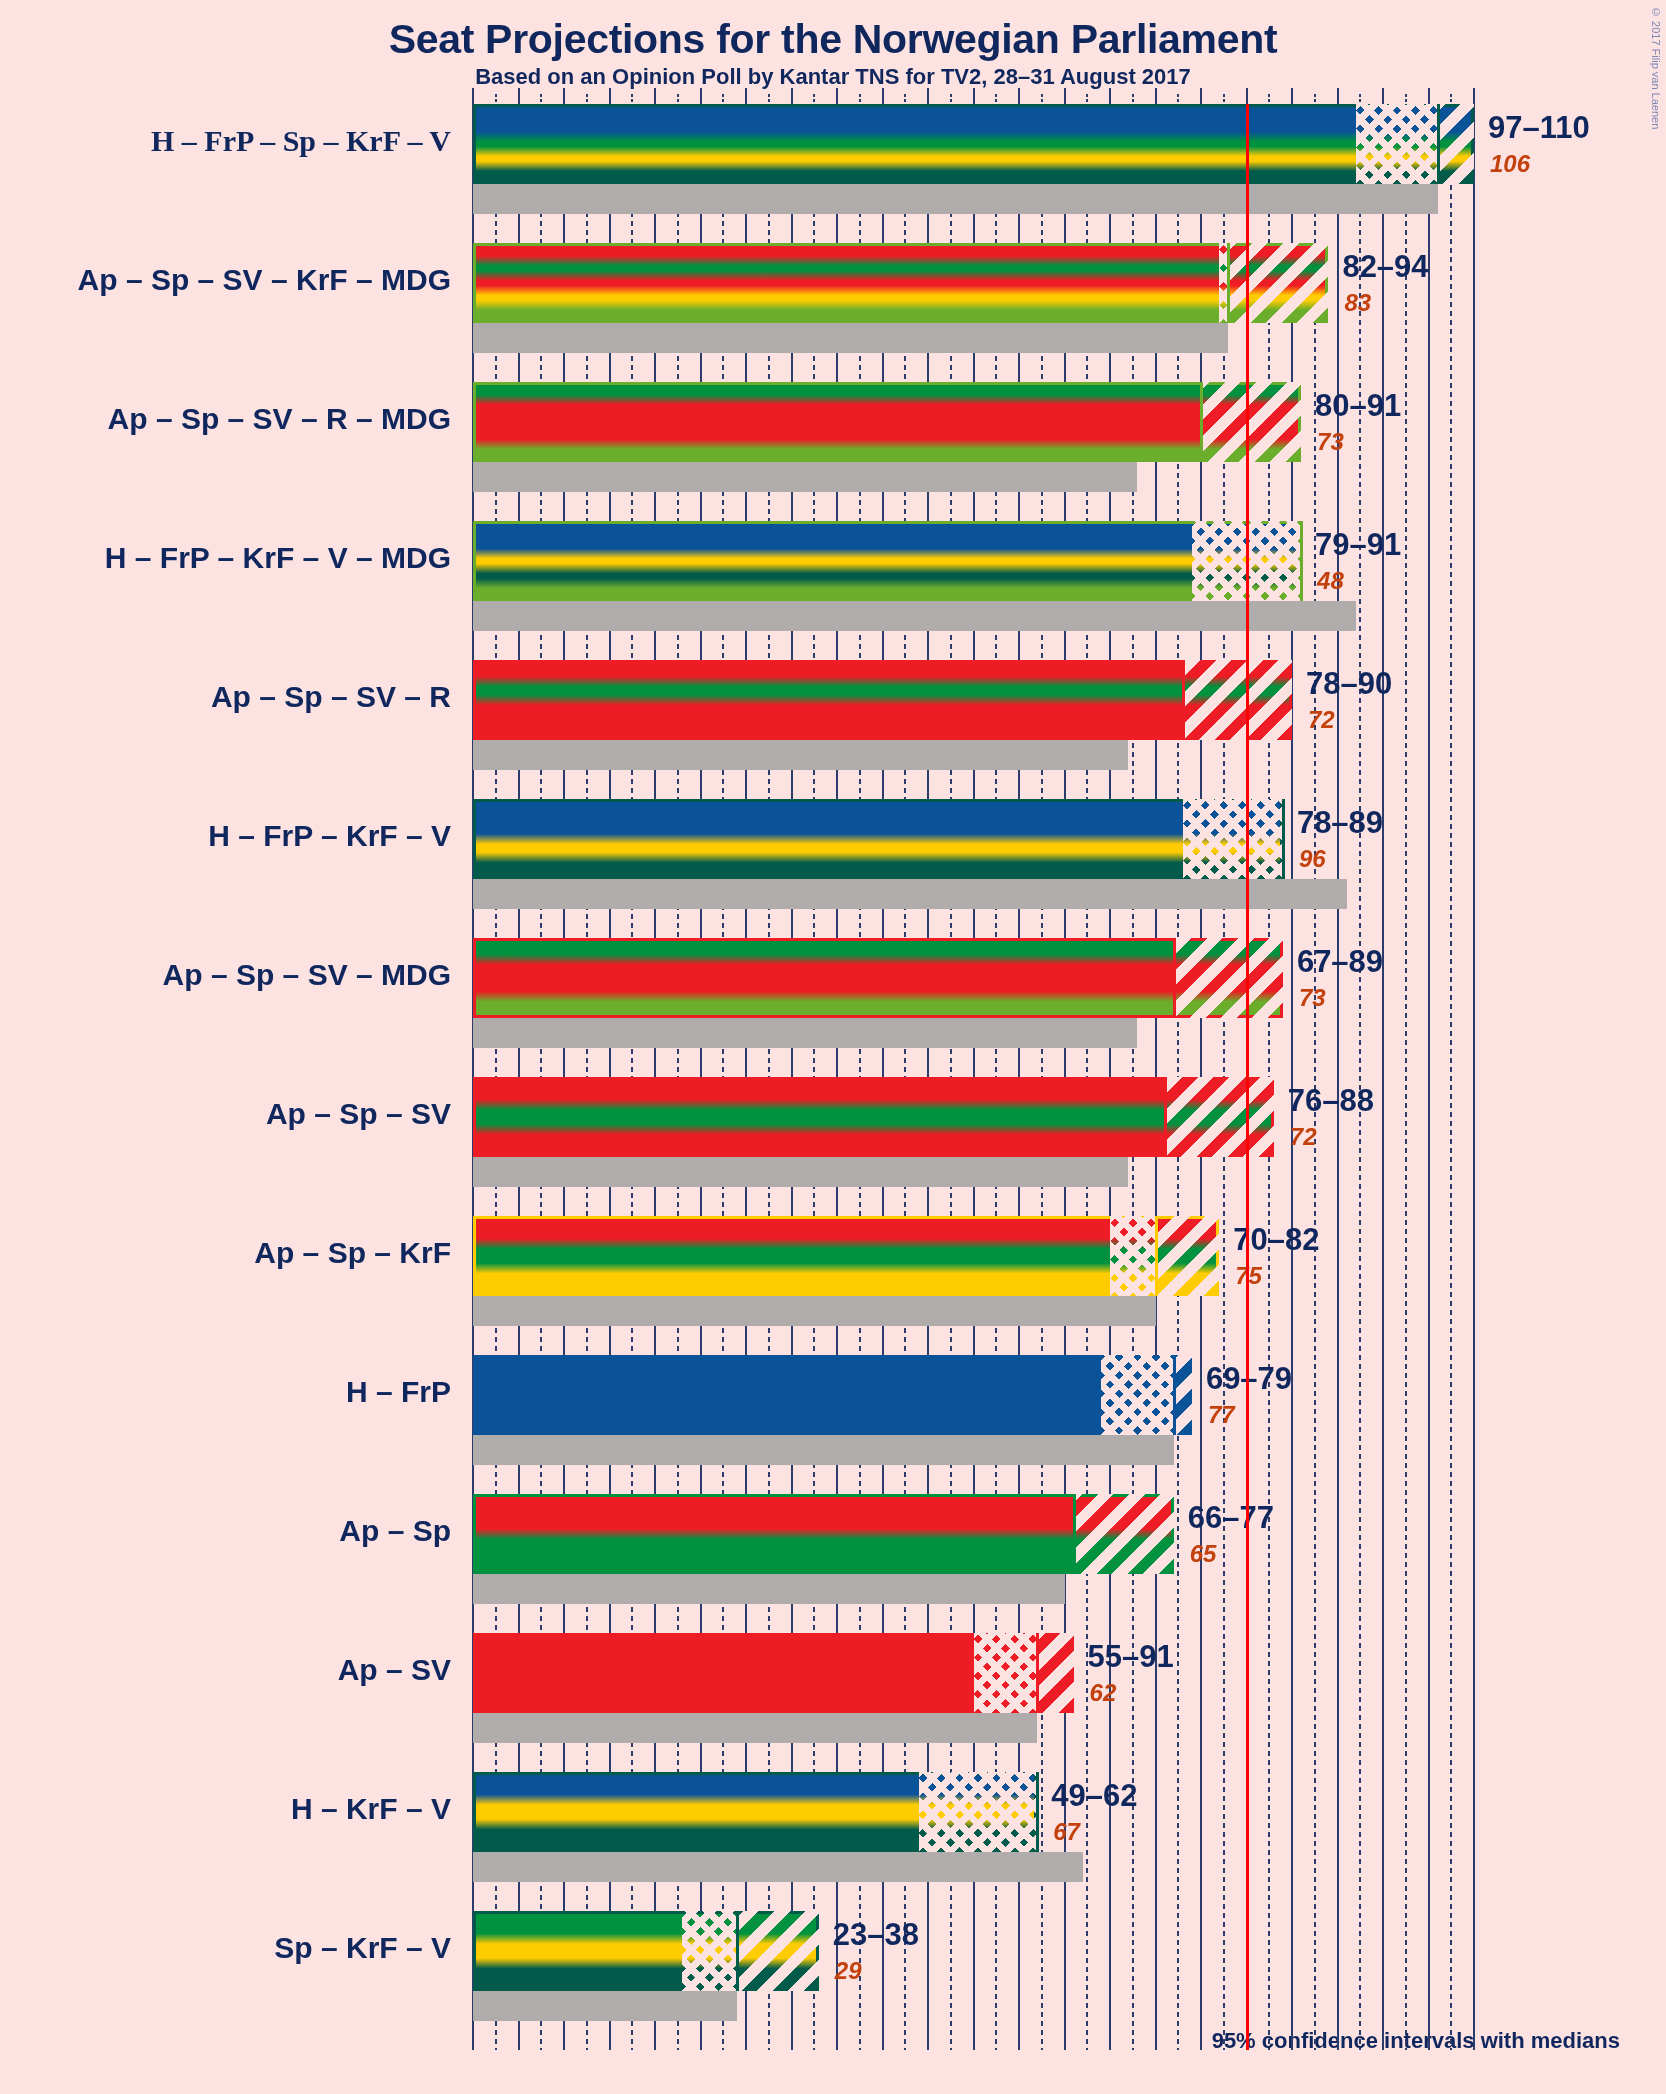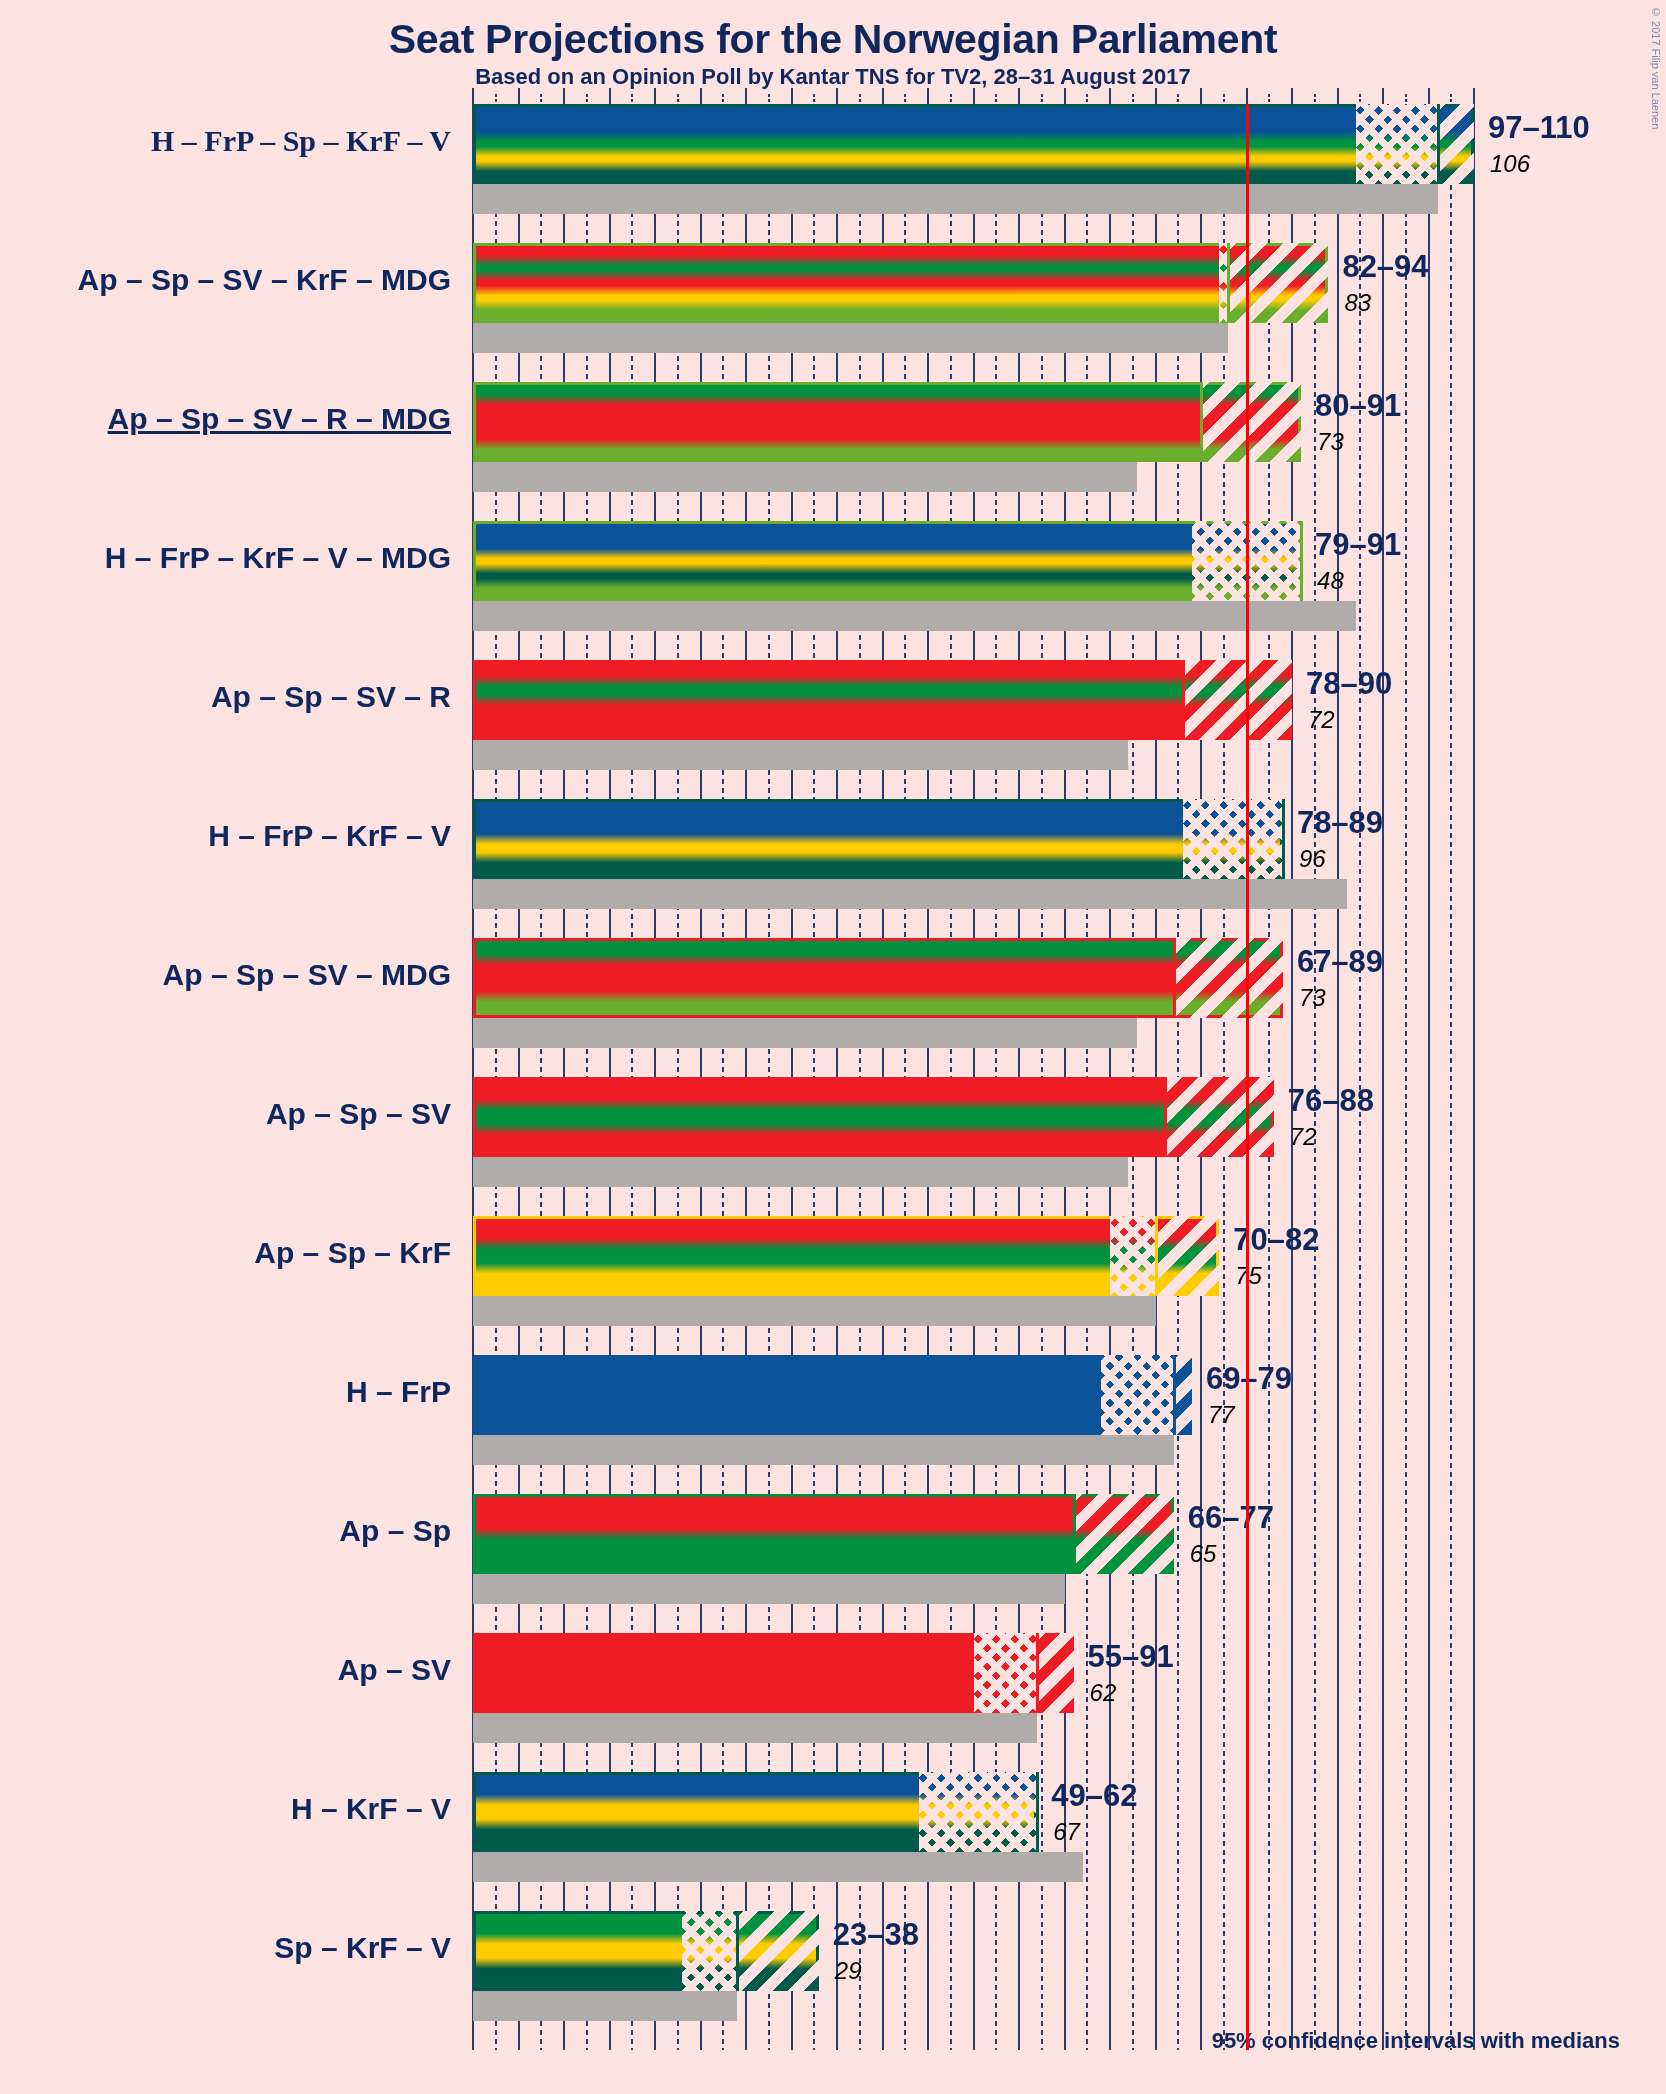--- a/index.html
+++ b/index.html
@@ -60,21 +60,21 @@
     position:absolute;right:1215px;
     font-size:30px;font-weight:bold;color:#10275E;
     white-space:nowrap;text-align:right;
   }
   .val{
     position:absolute;
     font-size:31px;font-weight:bold;color:#10275E;white-space:nowrap;
   }
   .med{
     position:absolute;
-    font-size:24px;font-weight:normal;color:#000000;font-style:italic;white-space:nowrap;
+    font-size:24px;font-weight:bold;color:#c2410c;font-style:italic;white-space:nowrap;
   }
 </style>
 </head>
 <body>
 
 <div id="title">Seat Projections for the Norwegian Parliament</div>
 <div id="subtitle">Based on an Opinion Poll by Kantar TNS for TV2, 28–31 August 2017</div>
 <div id="copyright">© 2017 Filip van Laenen</div>
 <div id="legend">95% confidence intervals with medians</div>
 
@@ -252,21 +252,21 @@
       </div>
     </div>
   </div>
 
 <div class="lbl" style="top: 124px; font-family: Liberation Serif, serif;">H – FrP – Sp – KrF – V</div>
 <div class="val" style="left: 1488px; top: 110px;">97–110</div>
 <div class="med" style="left: 1490px; top: 150px;">106</div>
 <div class="lbl" style="top: 263px;">Ap – Sp – SV – KrF – MDG</div>
 <div class="val" style="left: 1342.4px; top: 249px;">82–94</div>
 <div class="med" style="left: 1344.4px; top: 289px;">83</div>
-<div class="lbl" style="top: 402px; text-decoration: underline;">Ap – Sp – SV – R – MDG</div>
+<div class="lbl" style="top: 402px;">Ap – Sp – SV – R – MDG</div>
 <div class="val" style="left: 1315.1px; top: 388px;">80–91</div>
 <div class="med" style="left: 1317.1px; top: 428px;">73</div>
 <div class="lbl" style="top: 541px;">H – FrP – KrF – V – MDG</div>
 <div class="val" style="left: 1315.1px; top: 527px;">79–91</div>
 <div class="med" style="left: 1317.1px; top: 567px;">48</div>
 <div class="lbl" style="top: 680px;">Ap – Sp – SV – R</div>
 <div class="val" style="left: 1306px; top: 666px;">78–90</div>
 <div class="med" style="left: 1308px; top: 706px;">72</div>
 <div class="lbl" style="top: 819px;">H – FrP – KrF – V</div>
 <div class="val" style="left: 1296.9px; top: 805px;">78–89</div>

